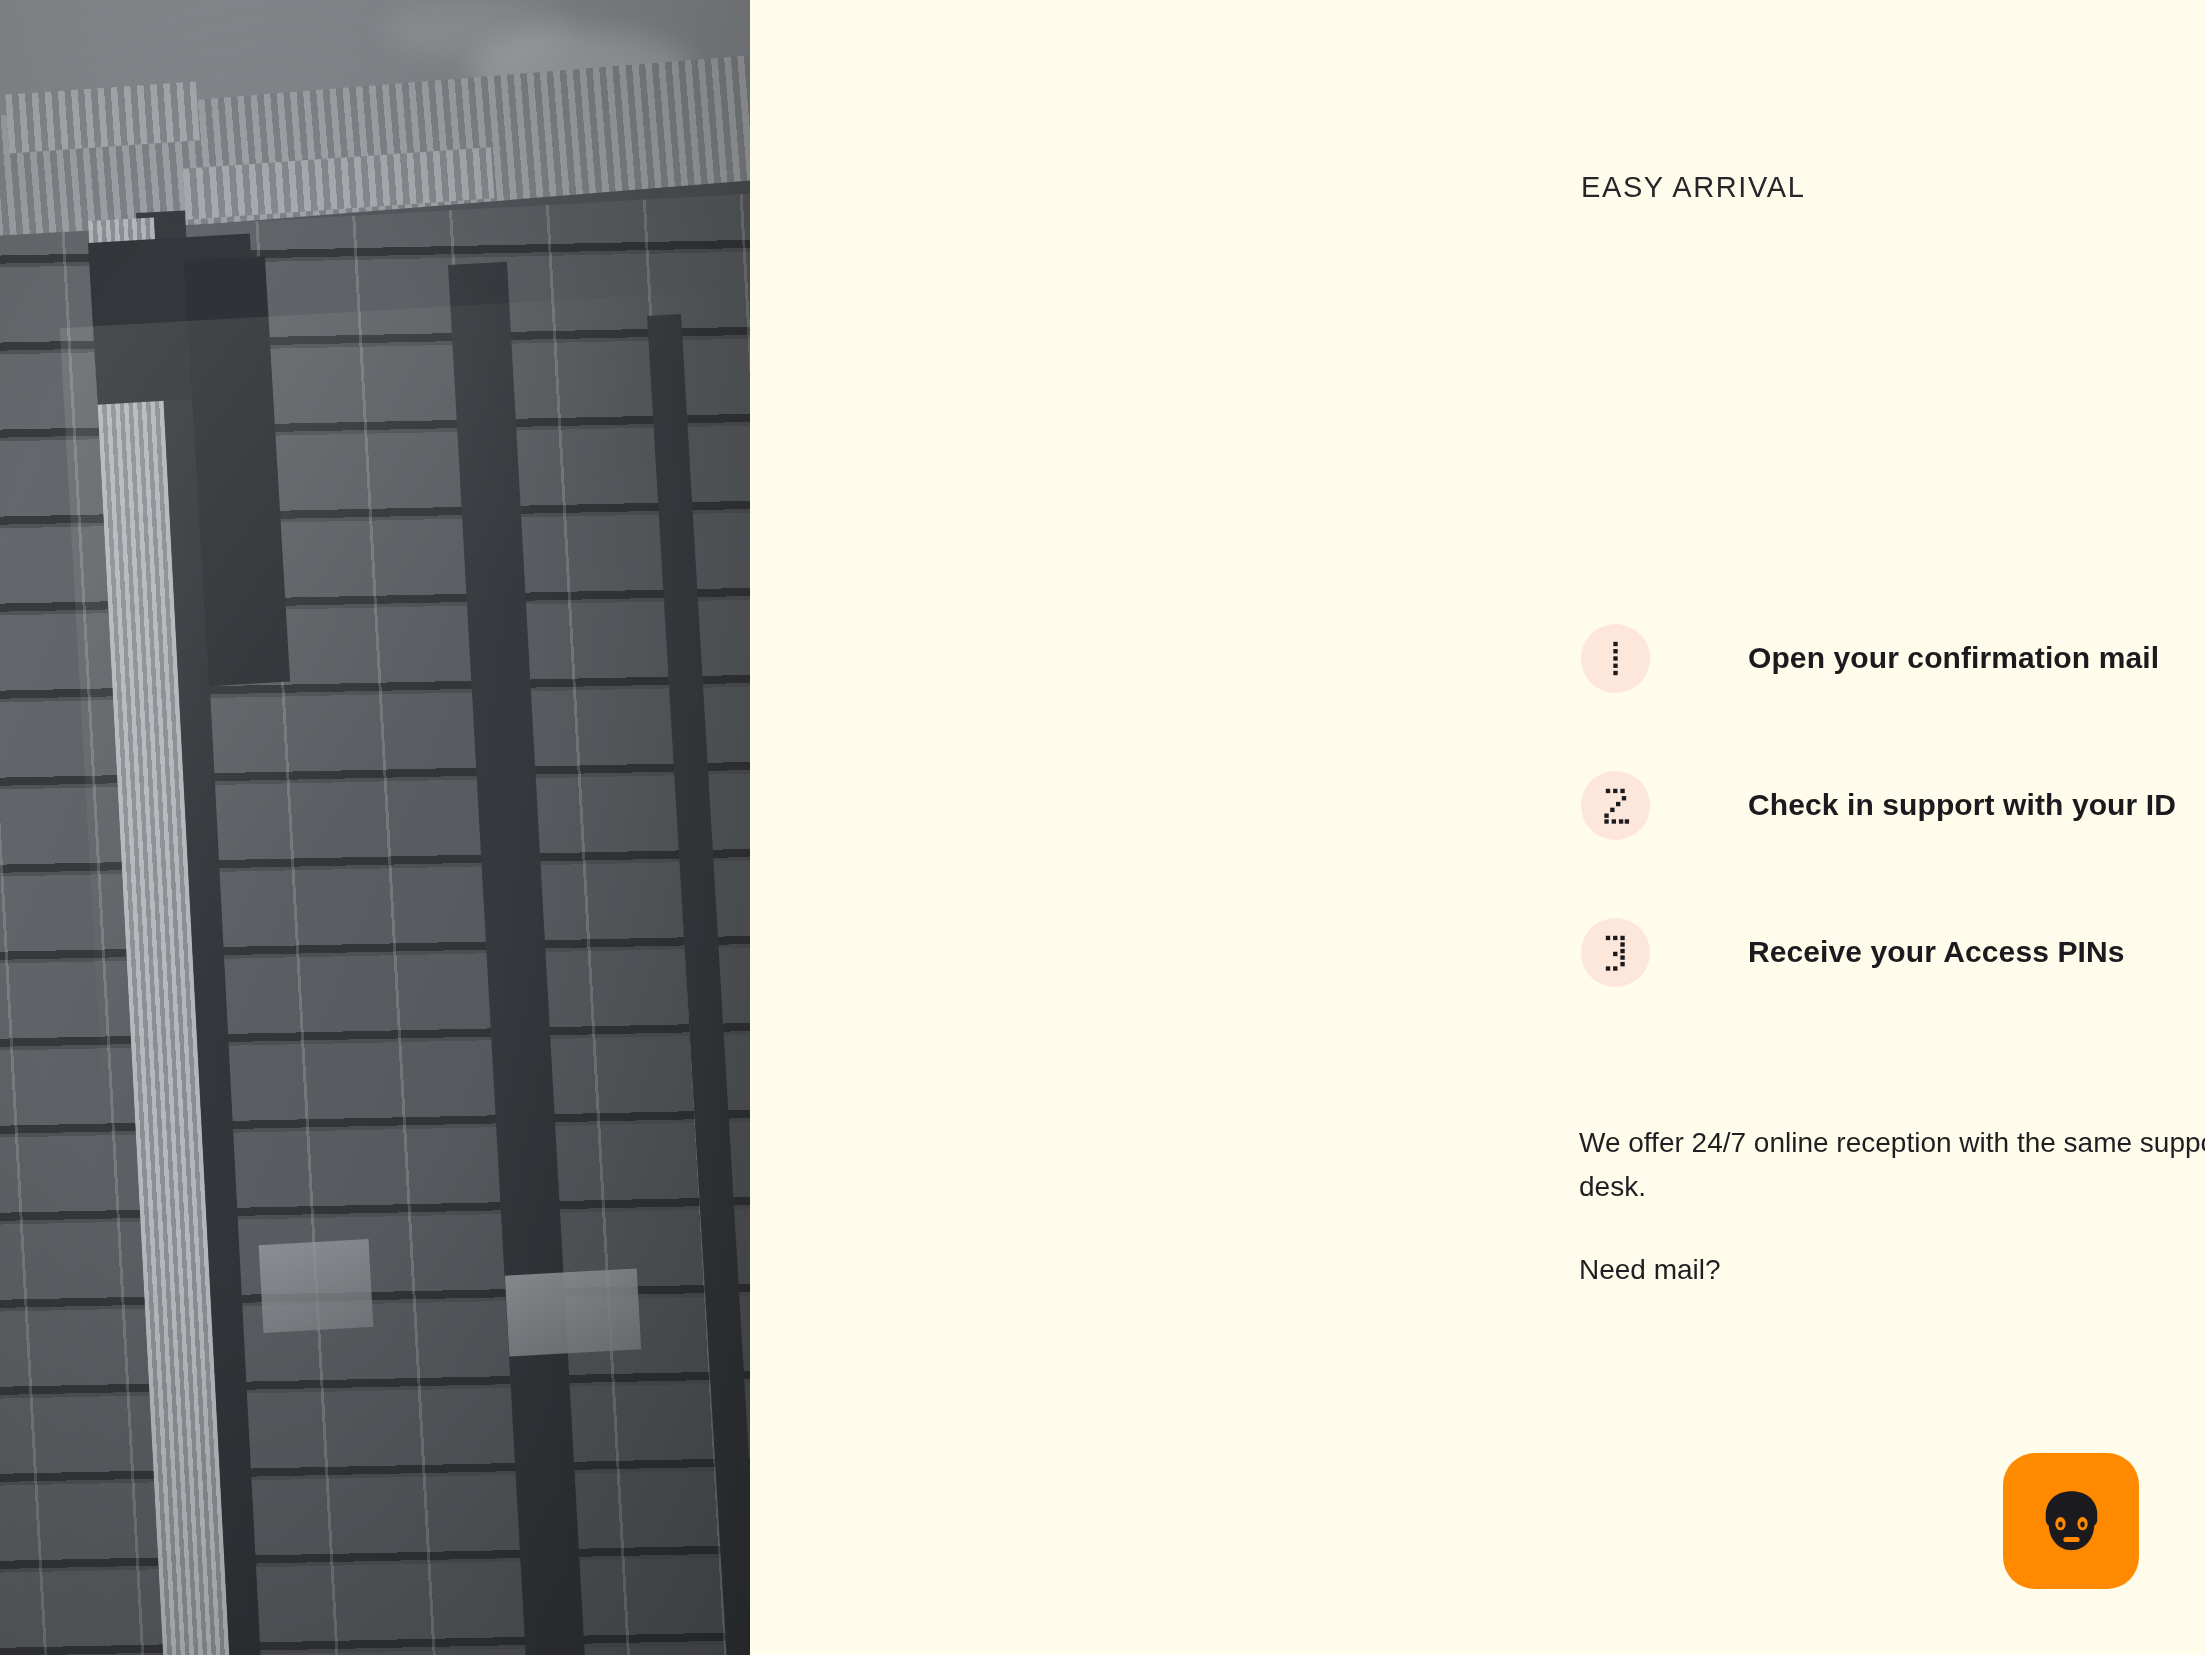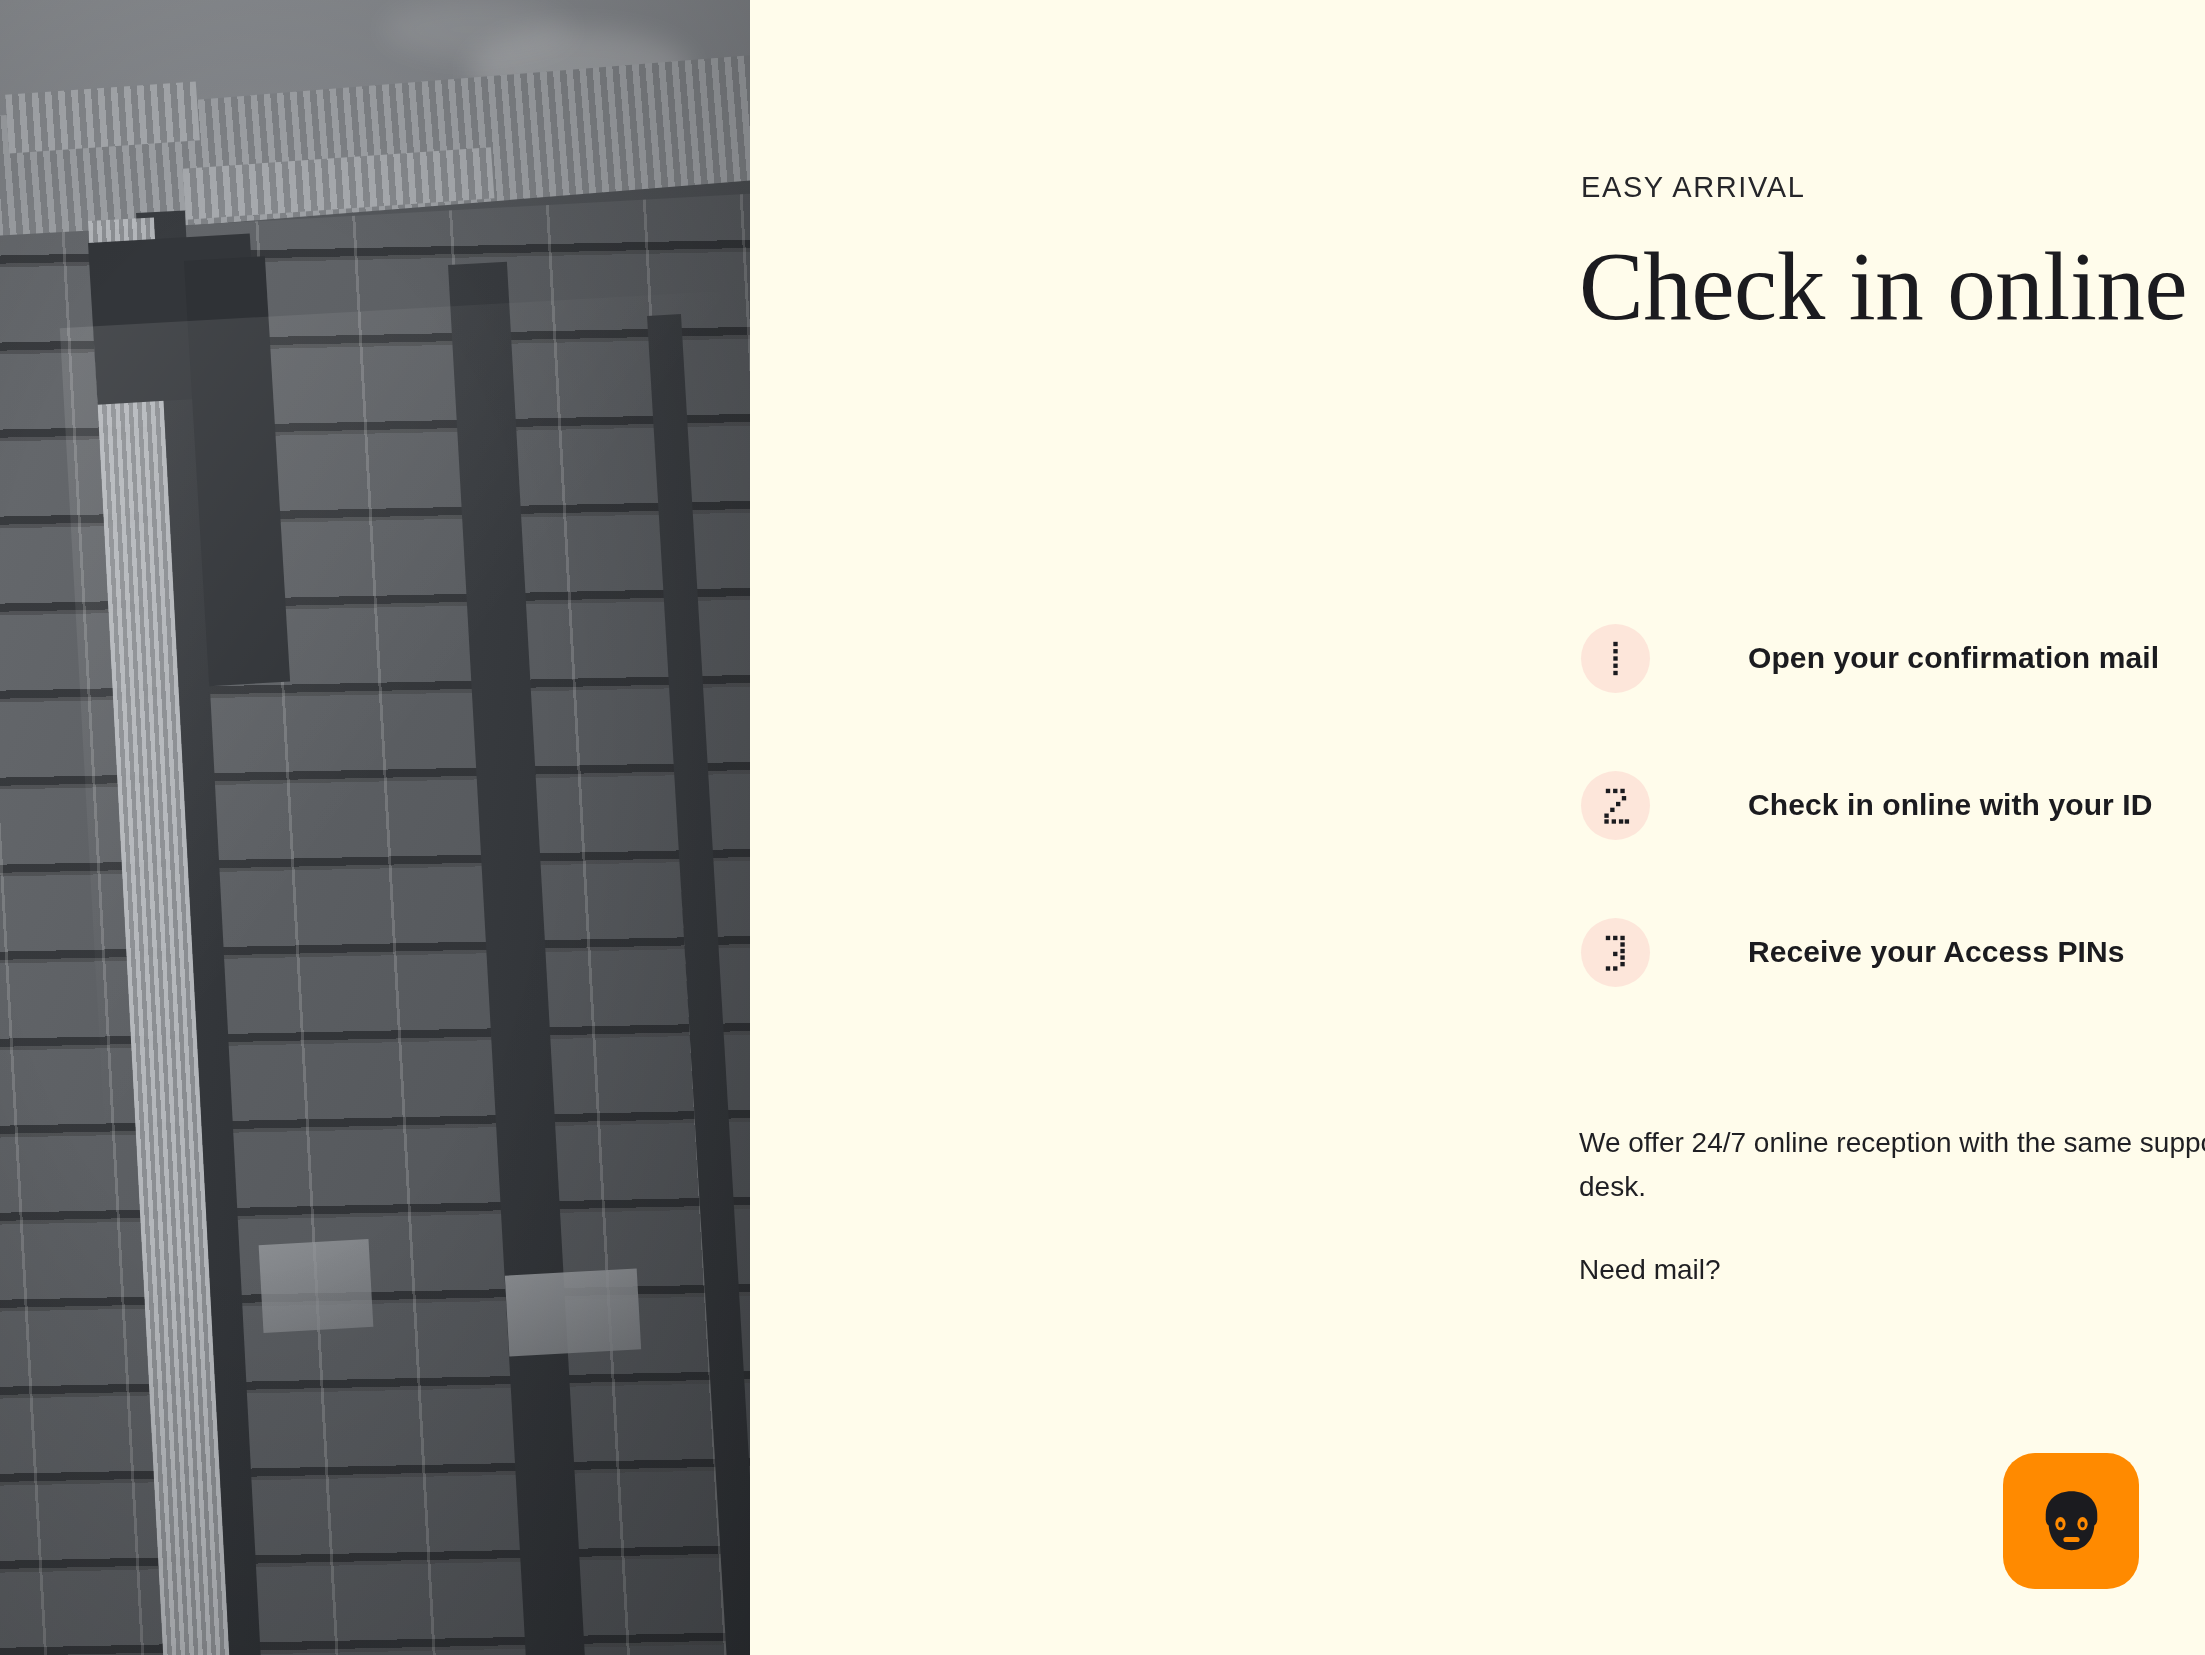--- a/index.html
+++ b/index.html
@@ -282,21 +282,21 @@
     <div class="bright-pane b2"></div>
     <div class="glass-shine"></div>
     <div class="photo-vignette"></div>
   </div>
 
   <div class="content">
 
     <div class="eyebrow">EASY ARRIVAL</div>
 
     <h1 class="headline">
-      <span>Check in online</span><br>
+      <br>
     </h1>
 
     <div class="steps">
 
       <div class="step">
         <div class="step-badge">
           <span>
             <svg width="29" height="37" viewBox="0 0 40 50" aria-hidden="true">
               <g fill="#1b1b1f">
                 <rect x="17" y="2" width="6" height="6"></rect>
@@ -324,21 +324,21 @@
                 <rect x="14" y="28" width="6" height="6"></rect>
                 <rect x="6" y="36" width="6" height="6"></rect>
                 <rect x="6" y="44" width="6" height="6"></rect>
                 <rect x="16" y="44" width="6" height="6"></rect>
                 <rect x="26" y="44" width="6" height="6"></rect>
                 <rect x="34" y="44" width="6" height="6"></rect>
               </g>
             </svg>
           </span>
         </div>
-        <div class="step-label">Check in online with your ID</div>
+        <div class="step-label">Check in support with your ID</div>
       </div>
 
       <div class="step">
         <div class="step-badge">
           <span>
             <svg width="32" height="37" viewBox="0 0 44 50" aria-hidden="true">
               <g fill="#1b1b1f">
                 <rect x="8" y="2" width="6" height="6"></rect>
                 <rect x="18" y="2" width="6" height="6"></rect>
                 <rect x="28" y="2" width="6" height="6"></rect>

